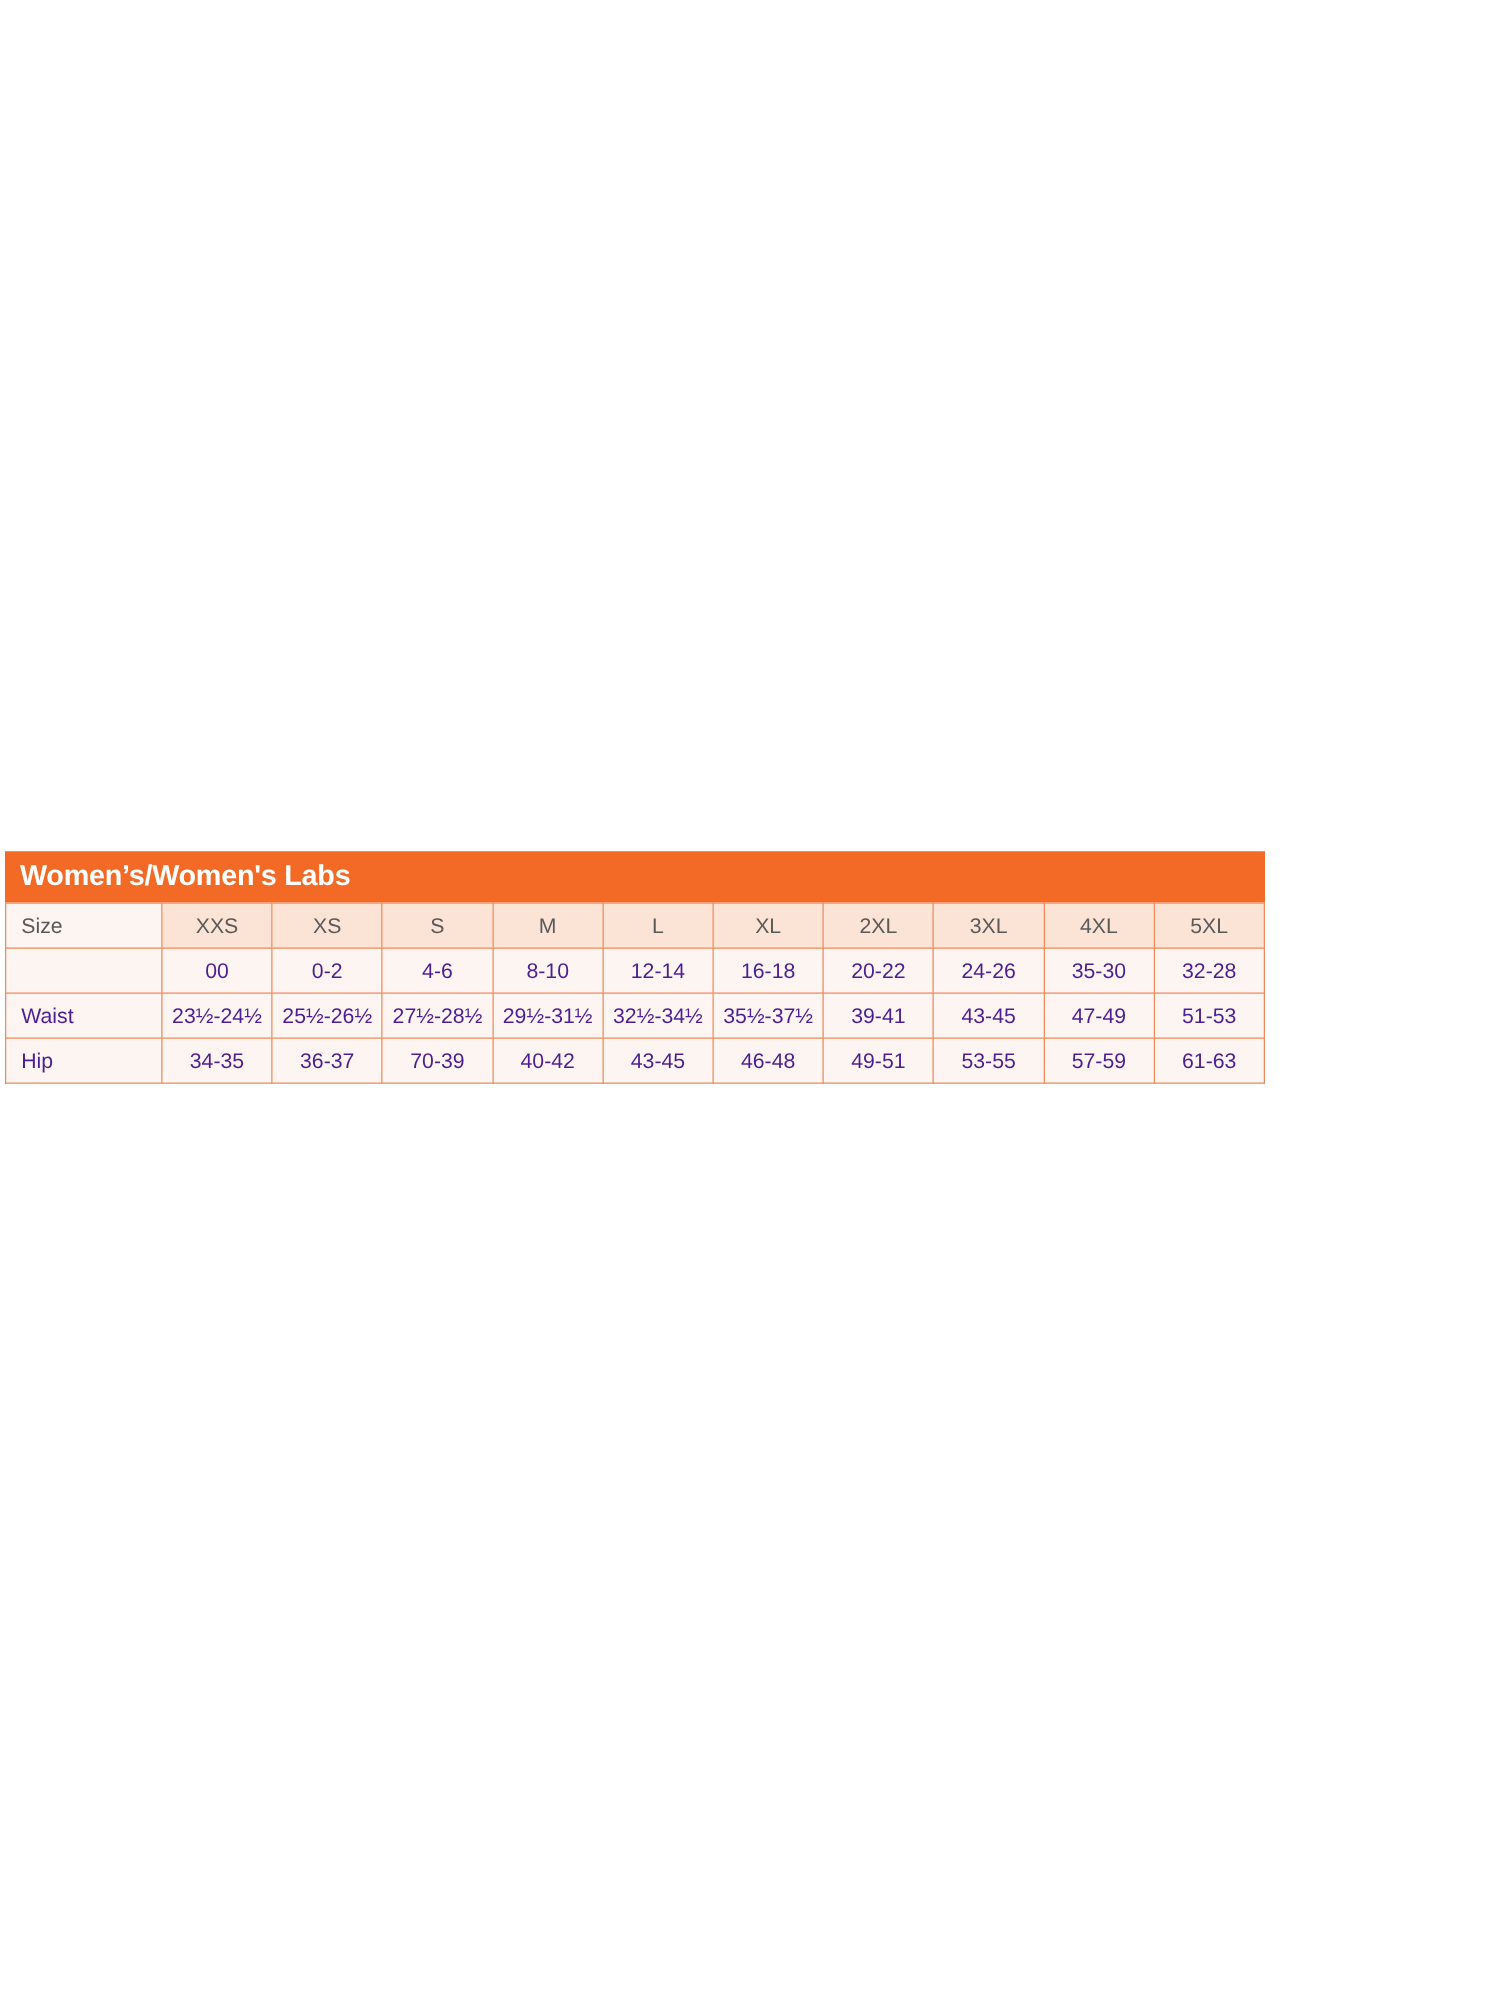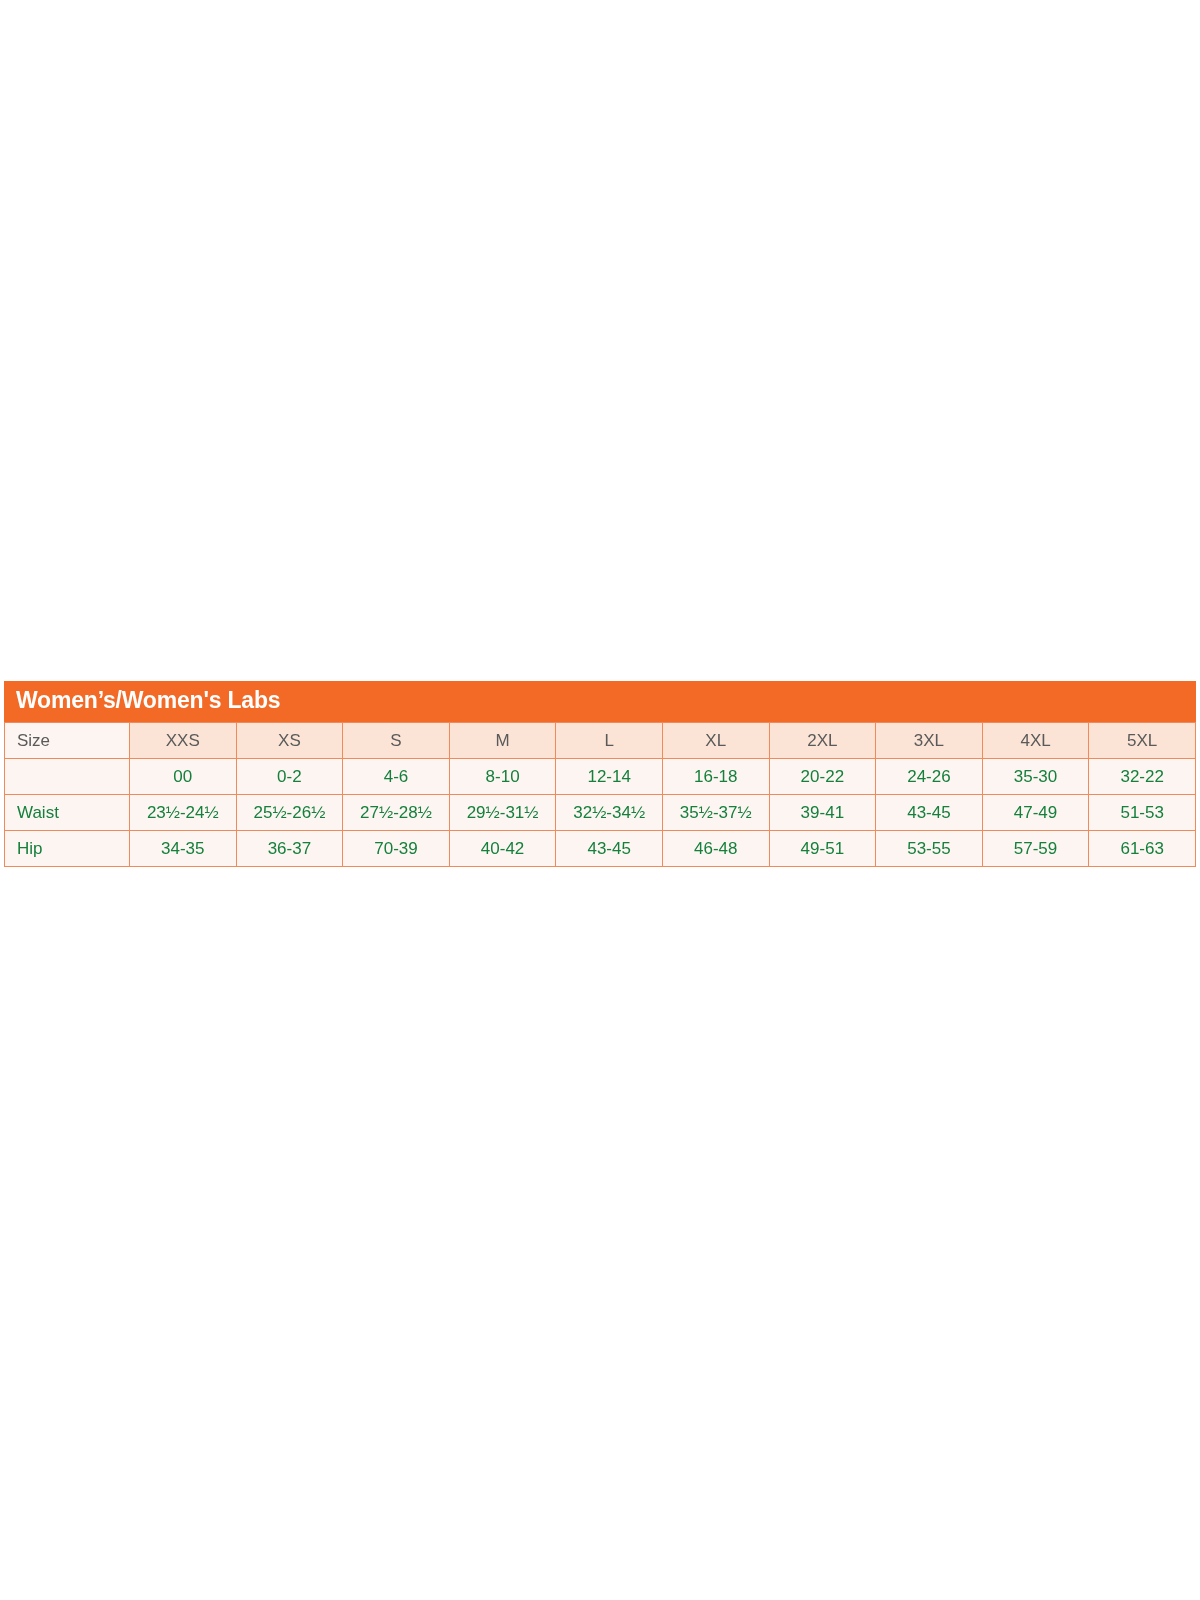--- a/index.html
+++ b/index.html
@@ -12,42 +12,42 @@
     height: 1600px;
     font-family: "Liberation Sans", sans-serif;
     position: relative;
     overflow: hidden;
   }
 
   .chart-wrap {
     position: absolute;
     left: 4px;
     top: 681px;
-    width: 1192px;
+    width: 1008px;
   }
 
   .chart-title-bar {
     background: #f26a26;
     color: #ffffff;
     font-size: 23px;
     font-weight: bold;
     line-height: 1;
     padding: 8px 0 10px 12px;
     letter-spacing: -0.2px;
   }
 
   table.size-table {
     border-collapse: collapse;
     width: 100%;
     table-layout: fixed;
   }
 
   table.size-table td {
     border: 1px solid #f08a5a;
-    color: #15803d;
+    color: #4c1d95;
     font-size: 17px;
     height: 35px;
     text-align: center;
     vertical-align: middle;
     padding: 0 2px;
     background: #fdf5f1;
   }
 
   
   table.size-table td.rowlabel {
@@ -99,21 +99,21 @@
         <td class="rowlabel"></td>
         <td>00</td>
         <td>0-2</td>
         <td>4-6</td>
         <td>8-10</td>
         <td>12-14</td>
         <td>16-18</td>
         <td>20-22</td>
         <td>24-26</td>
         <td>35-30</td>
-        <td>32-22</td>
+        <td>32-28</td>
       </tr>
 
 
       <tr>
         <td class="rowlabel">Waist</td>
         <td>23½-24½</td>
         <td>25½-26½</td>
         <td>27½-28½</td>
         <td>29½-31½</td>
         <td>32½-34½</td>

